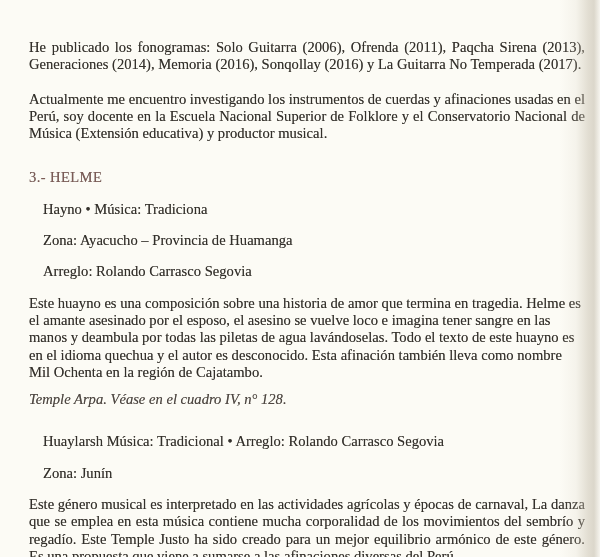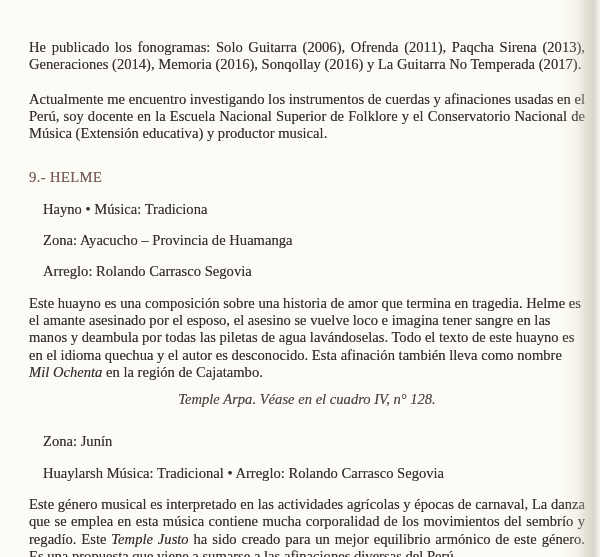--- a/index.html
+++ b/index.html
@@ -43,51 +43,50 @@
     letter-spacing: 0.4px;
     margin: 0;
   }
   .meta-line { margin: 14px; }
   .meta-block { margin-bottom: 12px; }
   .body-7 { margin-bottom: 10px; text-align: left; }
   .note {
     font-style: italic;
     color: #4e4742;
     margin: 0 0 25px 0;
-    text-align: center;
   }
   .meta-block-8 { margin-bottom: 13px; }
   .body-8 { margin-bottom: 0; }
-  .inline-italic { font-style: italic; }
+  .inline-italic { }
 </style>
 </head>
 <body>
 
 <div class="page">
 
   <div class="content">
 
     <p class="para justify">He publicado los fonogramas: Solo Guitarra (2006), Ofrenda (2011), Paqcha Sirena (2013), Generaciones (2014), Memoria (2016), Sonqollay (2016) y La Guitarra No Temperada (2017).</p>
 
     <p class="para justify p2">Actualmente me encuentro investigando los instrumentos de cuerdas y afinaciones usadas en el Perú, soy docente en la Escuela Nacional Superior de Folklore y el Conservatorio Nacional de Música (Extensión educativa) y productor musical.</p>
 
     <div class="meta-block">
-      <p class="section-head">9.- HELME</p>
+      <p class="section-head">3.- HELME</p>
       <p class="meta-line">Hayno • Música: Tradiciona</p>
       <p class="meta-line">Zona: Ayacucho – Provincia de Huamanga</p>
       <p class="meta-line">Arreglo: Rolando Carrasco Segovia</p>
     </div>
 
     <p class="para body-7"><span>Este huayno es una composición sobre una historia de amor que termina en tragedia. Helme es el amante asesinado por el esposo, el asesino se vuelve loco e imagina tener sangre en las manos y deambula por todas las piletas de agua lavándoselas. Todo el texto de este huayno es en el idioma quechua y el autor es desconocido. Esta afinación también lleva como nombre </span><span class="inline-italic">Mil Ochenta</span><span> en la región de Cajatambo.</span></p>
 
     <p class="note">Temple Arpa. Véase en el cuadro IV, n° 128.</p>
 
     <div class="meta-block-8">
+      <p class="meta-line">Huaylarsh Música: Tradicional • Arreglo: Rolando Carrasco Segovia</p>
       <p class="meta-line">Zona: Junín</p>
-      <p class="meta-line">Huaylarsh Música: Tradicional • Arreglo: Rolando Carrasco Segovia</p>
     </div>
 
     <p class="para justify body-8"><span>Este género musical es interpretado en las actividades agrícolas y épocas de carnaval, La danza que se emplea en esta música contiene mucha corporalidad  de los movimientos del sembrío y regadío. Este </span><span class="inline-italic">Temple Justo</span><span> ha sido creado para un mejor equilibrio armónico de este género. Es una propuesta que viene a sumarse a las afinaciones diversas del Perú.</span></p>
 
   </div>
 
   <div class="edge-shadow"></div>
 
 </div>
 

